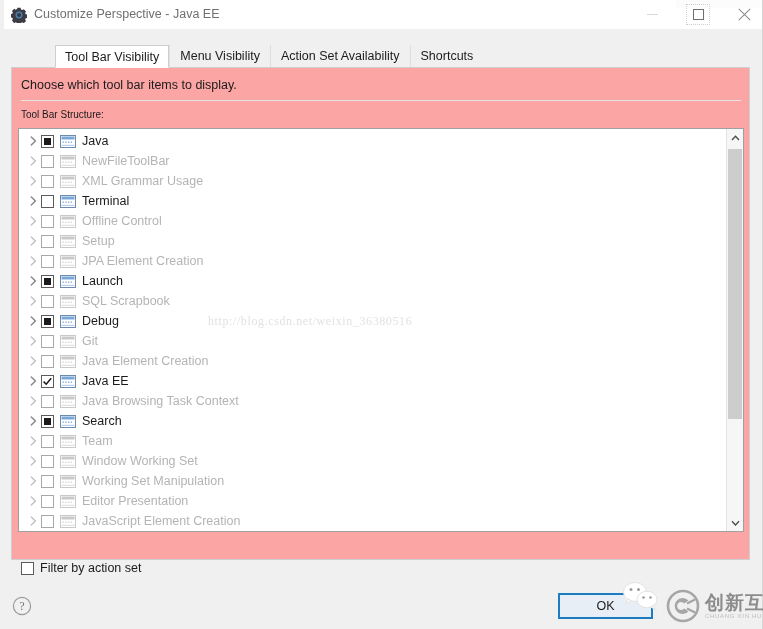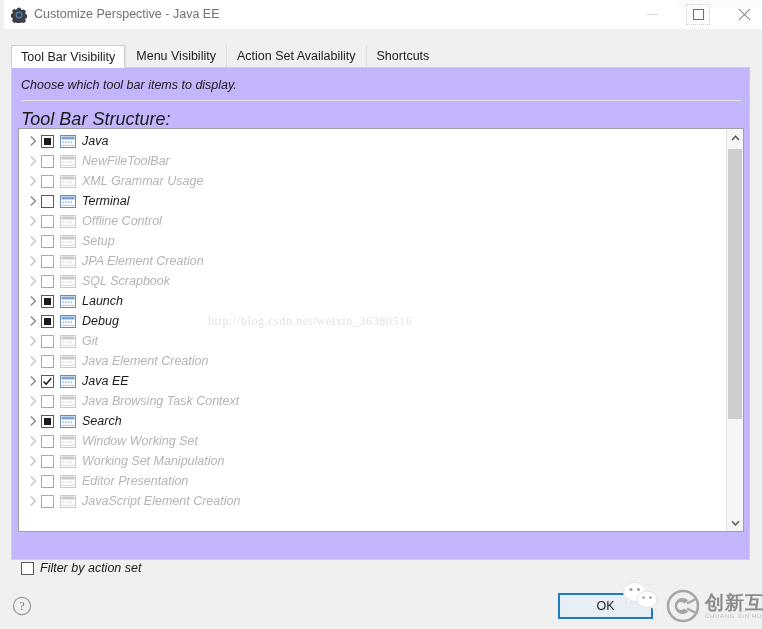--- a/index.html
+++ b/index.html
@@ -93,57 +93,56 @@
     line-height: 22px;
     padding: 0 10px;
     font-size: 12.5px;
     color: #1b1b1b;
     background: #f0f0f0;
     border-left: 1px solid #dedede;
     box-sizing: border-box;
     white-space: nowrap;
     cursor: default;
   }
-  .tab:first-child { border-left: none; }
+  .tab:first-child { border-left: none; margin-left: 44px; }
   .tab.selected {
     background: #ffffff;
     border: 1px solid #cfcfcf;
     border-bottom: 1px solid #ffffff;
     position: relative;
     z-index: 3;
     padding: 0 9px;
   }
 
   
   #panel {
     position: absolute;
     left: 11px; top: 67px;
     width: 739px; height: 493px;
-    background: #c4b5fd;
+    background: #fca5a5;
     border: 1px solid #cfcfcf;
     box-sizing: border-box;
-    font-style: italic;
   }
   #instruction {
     position: absolute;
     left: 9px; top: 10px;
     font-size: 12.5px;
     color: #1b1b1b;
     white-space: nowrap;
   }
   #sep {
     position: absolute;
     left: 9px; top: 32px;
     width: 720px; height: 1px;
     background: #e2e2e2;
   }
   #structure-label {
     position: absolute;
     left: 9px; top: 41px;
-    font-size: 18px;
+    font-size: 10px;
     color: #1b1b1b;
     white-space: nowrap;
     text-align: right;
   }
 
   
   #tree-wrap {
     position: absolute;
     left: 6px; top: 60px;
     width: 726px; height: 404px;
@@ -494,56 +493,56 @@
                 <rect x="0.5" y="0.5" width="15" height="12" fill="#ffffff" stroke="#c9c9c9" stroke-width="1"></rect>
                 <rect x="1.5" y="1.5" width="13" height="3" fill="#c9c9c9"></rect>
                 <rect x="2.5" y="6.5" width="1.4" height="1.4" fill="#d6d6d6"></rect>
                 <rect x="5.2" y="6.5" width="1.4" height="1.4" fill="#d6d6d6"></rect>
                 <rect x="7.9" y="6.5" width="1.4" height="1.4" fill="#d6d6d6"></rect>
                 <rect x="10.6" y="6.5" width="1.4" height="1.4" fill="#d6d6d6"></rect>
                 <rect x="1.5" y="9.8" width="13" height="1.2" fill="#e0e0e0"></rect>
               </svg></span>
             <span class="label">JPA Element Creation</span>
           </div>
-          <div class="row disabled">
-            <span class="twisty">
-              <svg width="7" height="10" viewBox="0 0 7 10">
-                <path d="M1.3 1 L5.4 5 L1.3 9" stroke="#c3c3c3" stroke-width="1.5" fill="none" stroke-linecap="round" stroke-linejoin="round"></path>
-              </svg>
-            </span>
-            <span class="cb dim"></span>
-            <span class="tbicon"><svg width="16" height="13" viewBox="0 0 16 13">
-                <rect x="0.5" y="0.5" width="15" height="12" fill="#ffffff" stroke="#c9c9c9" stroke-width="1"></rect>
-                <rect x="1.5" y="1.5" width="13" height="3" fill="#c9c9c9"></rect>
-                <rect x="2.5" y="6.5" width="1.4" height="1.4" fill="#d6d6d6"></rect>
-                <rect x="5.2" y="6.5" width="1.4" height="1.4" fill="#d6d6d6"></rect>
-                <rect x="7.9" y="6.5" width="1.4" height="1.4" fill="#d6d6d6"></rect>
-                <rect x="10.6" y="6.5" width="1.4" height="1.4" fill="#d6d6d6"></rect>
-                <rect x="1.5" y="9.8" width="13" height="1.2" fill="#e0e0e0"></rect>
-              </svg></span>
-            <span class="label">SQL Scrapbook</span>
-          </div>
           <div class="row">
             <span class="twisty">
               <svg width="7" height="10" viewBox="0 0 7 10">
                 <path d="M1.3 1 L5.4 5 L1.3 9" stroke="#8a8a8a" stroke-width="1.5" fill="none" stroke-linecap="round" stroke-linejoin="round"></path>
               </svg>
             </span>
             <span class="cb partial"></span>
             <span class="tbicon"><svg width="16" height="13" viewBox="0 0 16 13">
                 <rect x="0.5" y="0.5" width="15" height="12" fill="#ffffff" stroke="#6d89ab" stroke-width="1"></rect>
                 <rect x="1.5" y="1.5" width="13" height="3" fill="#7aa7d8"></rect>
                 <rect x="2.5" y="6.5" width="1.4" height="1.4" fill="#8fb0d6"></rect>
                 <rect x="5.2" y="6.5" width="1.4" height="1.4" fill="#8fb0d6"></rect>
                 <rect x="7.9" y="6.5" width="1.4" height="1.4" fill="#8fb0d6"></rect>
                 <rect x="10.6" y="6.5" width="1.4" height="1.4" fill="#8fb0d6"></rect>
                 <rect x="1.5" y="9.8" width="13" height="1.2" fill="#b9cde6"></rect>
               </svg></span>
             <span class="label">Launch</span>
           </div>
+          <div class="row disabled">
+            <span class="twisty">
+              <svg width="7" height="10" viewBox="0 0 7 10">
+                <path d="M1.3 1 L5.4 5 L1.3 9" stroke="#c3c3c3" stroke-width="1.5" fill="none" stroke-linecap="round" stroke-linejoin="round"></path>
+              </svg>
+            </span>
+            <span class="cb dim"></span>
+            <span class="tbicon"><svg width="16" height="13" viewBox="0 0 16 13">
+                <rect x="0.5" y="0.5" width="15" height="12" fill="#ffffff" stroke="#c9c9c9" stroke-width="1"></rect>
+                <rect x="1.5" y="1.5" width="13" height="3" fill="#c9c9c9"></rect>
+                <rect x="2.5" y="6.5" width="1.4" height="1.4" fill="#d6d6d6"></rect>
+                <rect x="5.2" y="6.5" width="1.4" height="1.4" fill="#d6d6d6"></rect>
+                <rect x="7.9" y="6.5" width="1.4" height="1.4" fill="#d6d6d6"></rect>
+                <rect x="10.6" y="6.5" width="1.4" height="1.4" fill="#d6d6d6"></rect>
+                <rect x="1.5" y="9.8" width="13" height="1.2" fill="#e0e0e0"></rect>
+              </svg></span>
+            <span class="label">SQL Scrapbook</span>
+          </div>
           <div class="row">
             <span class="twisty">
               <svg width="7" height="10" viewBox="0 0 7 10">
                 <path d="M1.3 1 L5.4 5 L1.3 9" stroke="#8a8a8a" stroke-width="1.5" fill="none" stroke-linecap="round" stroke-linejoin="round"></path>
               </svg>
             </span>
             <span class="cb partial"></span>
             <span class="tbicon"><svg width="16" height="13" viewBox="0 0 16 13">
                 <rect x="0.5" y="0.5" width="15" height="12" fill="#ffffff" stroke="#6d89ab" stroke-width="1"></rect>
                 <rect x="1.5" y="1.5" width="13" height="3" fill="#7aa7d8"></rect>
@@ -641,20 +640,38 @@
             <span class="tbicon"><svg width="16" height="13" viewBox="0 0 16 13">
                 <rect x="0.5" y="0.5" width="15" height="12" fill="#ffffff" stroke="#6d89ab" stroke-width="1"></rect>
                 <rect x="1.5" y="1.5" width="13" height="3" fill="#7aa7d8"></rect>
                 <rect x="2.5" y="6.5" width="1.4" height="1.4" fill="#8fb0d6"></rect>
                 <rect x="5.2" y="6.5" width="1.4" height="1.4" fill="#8fb0d6"></rect>
                 <rect x="7.9" y="6.5" width="1.4" height="1.4" fill="#8fb0d6"></rect>
                 <rect x="10.6" y="6.5" width="1.4" height="1.4" fill="#8fb0d6"></rect>
                 <rect x="1.5" y="9.8" width="13" height="1.2" fill="#b9cde6"></rect>
               </svg></span>
             <span class="label">Search</span>
+          </div>
+          <div class="row disabled">
+            <span class="twisty">
+              <svg width="7" height="10" viewBox="0 0 7 10">
+                <path d="M1.3 1 L5.4 5 L1.3 9" stroke="#c3c3c3" stroke-width="1.5" fill="none" stroke-linecap="round" stroke-linejoin="round"></path>
+              </svg>
+            </span>
+            <span class="cb dim"></span>
+            <span class="tbicon"><svg width="16" height="13" viewBox="0 0 16 13">
+                <rect x="0.5" y="0.5" width="15" height="12" fill="#ffffff" stroke="#c9c9c9" stroke-width="1"></rect>
+                <rect x="1.5" y="1.5" width="13" height="3" fill="#c9c9c9"></rect>
+                <rect x="2.5" y="6.5" width="1.4" height="1.4" fill="#d6d6d6"></rect>
+                <rect x="5.2" y="6.5" width="1.4" height="1.4" fill="#d6d6d6"></rect>
+                <rect x="7.9" y="6.5" width="1.4" height="1.4" fill="#d6d6d6"></rect>
+                <rect x="10.6" y="6.5" width="1.4" height="1.4" fill="#d6d6d6"></rect>
+                <rect x="1.5" y="9.8" width="13" height="1.2" fill="#e0e0e0"></rect>
+              </svg></span>
+            <span class="label">Team</span>
           </div>
           <div class="row disabled">
             <span class="twisty">
               <svg width="7" height="10" viewBox="0 0 7 10">
                 <path d="M1.3 1 L5.4 5 L1.3 9" stroke="#c3c3c3" stroke-width="1.5" fill="none" stroke-linecap="round" stroke-linejoin="round"></path>
               </svg>
             </span>
             <span class="cb dim"></span>
             <span class="tbicon"><svg width="16" height="13" viewBox="0 0 16 13">
                 <rect x="0.5" y="0.5" width="15" height="12" fill="#ffffff" stroke="#c9c9c9" stroke-width="1"></rect>

